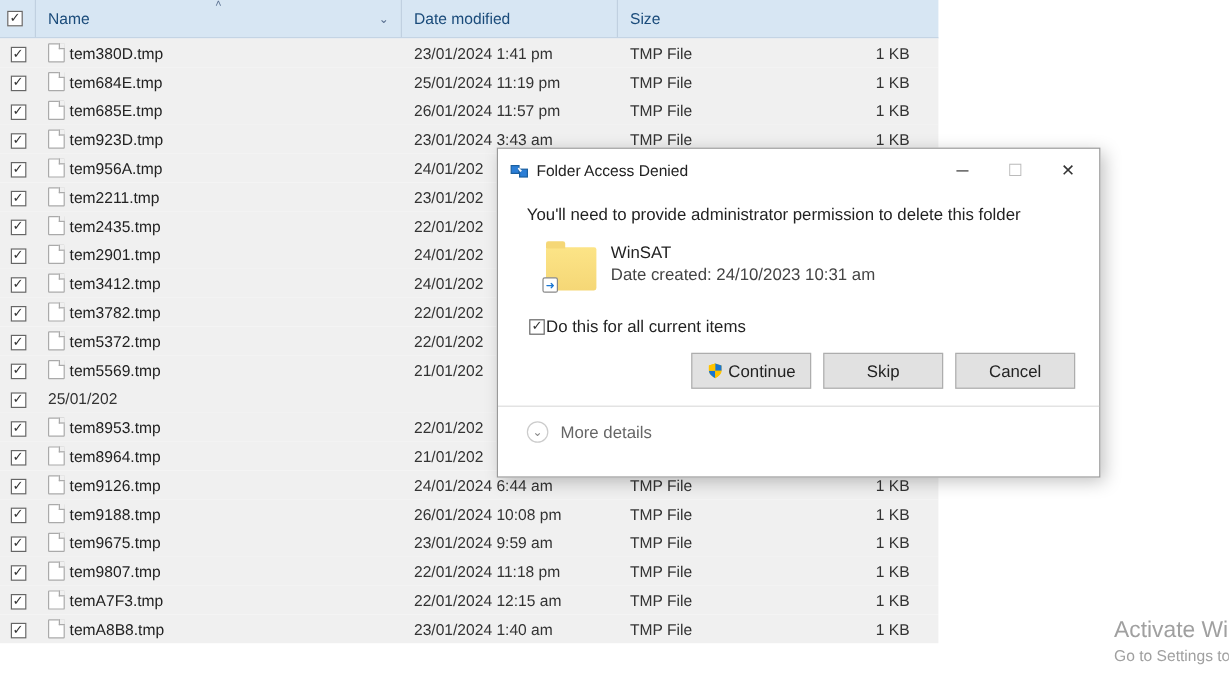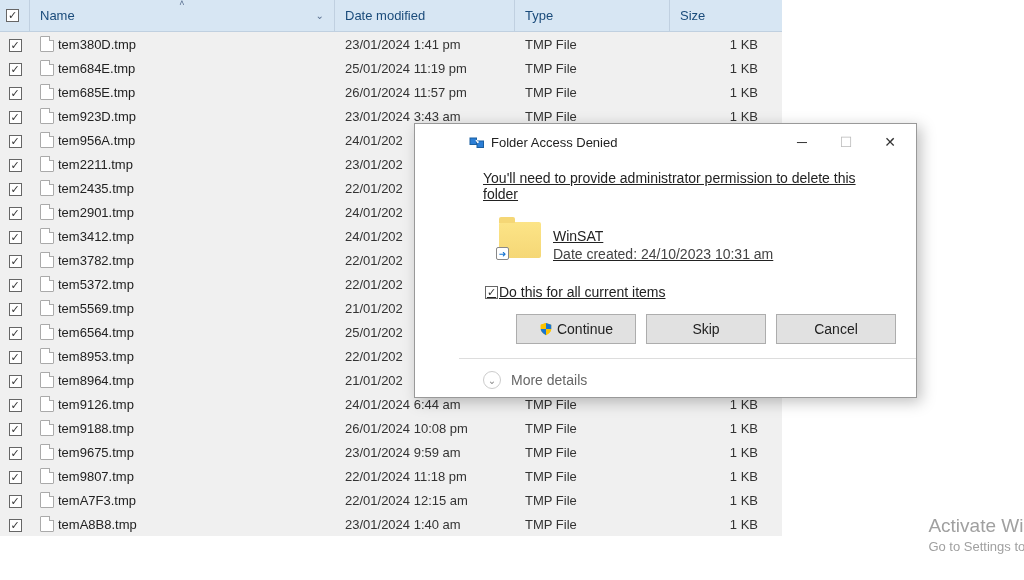--- a/index.html
+++ b/index.html
@@ -26,42 +26,42 @@
     .cell.type-col { width: 155px; color: #333; }
     .cell.size-col { width: 98px; text-align: right; color: #333; }
     
     .checkbox { width: 13px; height: 13px; border: 1px solid #666; background: #fff; display: inline-flex; align-items: center; justify-content: center; font-size: 11px; color: #333; }
     .checkbox.checked::after { content: '✓'; line-height: 1; }
     
     .file-icon { width: 14px; height: 16px; border: 1px solid #aaa; background: #fff; border-radius: 1px; display: inline-block; position: relative; }
     .file-icon::after { content: ''; position: absolute; top: -1px; right: -1px; width: 4px; height: 4px; background: #f0f0f0; border-left: 1px solid #aaa; border-bottom: 1px solid #aaa; }
     
     
-    .dialog { position: absolute; left: 414px; top: 123px; width: 503px; height: 275px; background: #fff; border: 1px solid #999; box-shadow: 4px 4px 14px rgba(0,0,0,0.25); padding-left: 44px; }
+    .dialog { position: absolute; left: 414px; top: 123px; width: 503px; height: 275px; background: #fff; border: 1px solid #999; box-shadow: 4px 4px 14px rgba(0,0,0,0.25); }
     .dialog-titlebar { height: 36px; display: flex; align-items: center; padding: 0 4px 0 10px; font-size: 13px; color: #222; }
     .dialog-titlebar .title-icon { width: 16px; height: 16px; margin-right: 6px; display: inline-flex; align-items: center; justify-content: center;}
     .dialog-titlebar .title-text { flex: 1; }
     .dialog-controls { display: flex; }
     .dialog-btn { width: 44px; height: 30px; display: flex; align-items: center; justify-content: center; color: #333; font-size: 14px; }
     
-    .dialog-body { padding: 10px 24px 0 24px; font-size: 14px; color: #222; text-decoration: underline; }
+    .dialog-body { padding: 10px 24px 0 24px; font-size: 14px; color: #222; }
     .dialog-message { margin-bottom: 16px; }
     
     .folder-info { display: flex; gap: 12px; margin-left: 16px; margin-bottom: 22px; }
     .folder-icon { width: 42px; height: 36px; background: linear-gradient(#fce487, #f5d776); border-radius: 2px; position: relative; margin-top: 4px; }
     .folder-icon::before { content: ''; position: absolute; top: -5px; left: 0; width: 16px; height: 6px; background: #f5d776; border-radius: 2px 2px 0 0; }
     .folder-icon .arrow-badge { position: absolute; bottom: -2px; left: -3px; width: 13px; height: 13px; background: #fff; border: 1px solid #888; border-radius: 2px; display: flex; align-items: center; justify-content: center; font-size: 9px; color: #1976d2; }
     .folder-text { font-size: 14px; }
-    .folder-name { margin-bottom: 2px; margin-top: 10px; }
+    .folder-name { margin-bottom: 2px; }
     .folder-date { color: #444; }
     
     .do-all-row { display: flex; align-items: center; gap: 1px; margin-bottom: 14px; font-size: 14px; margin-left: 2px;}
     
     .dialog-buttons { display: flex; justify-content: flex-end; gap: 10px; padding: 0 20px 14px 20px; }
-    .action-btn { width: 120px; height: 30px; background: #e1e1e1; border: 1px solid #adadad; font-size: 14px; color: #222; display: flex; align-items: center; justify-content: center; gap: 4px; cursor: pointer; text-align: right; }
+    .action-btn { width: 100px; height: 30px; background: #e1e1e1; border: 1px solid #adadad; font-size: 14px; color: #222; display: flex; align-items: center; justify-content: center; gap: 4px; cursor: pointer; text-align: right; }
     .shield-icon { width: 14px; height: 14px; display: inline-block; }
     
     .dialog-footer { border-top: 1px solid #ddd; padding: 12px 24px; display: flex; align-items: center; gap: 10px; color: #666; font-size: 14px; }
     .chevron { width: 18px; height: 18px; border: 1px solid #ccc; border-radius: 50%; display: flex; align-items: center; justify-content: center; font-size: 10px; color: #888; }
     
     .watermark { position: absolute; right: -10px; bottom: 26px; text-align: left; color: #a0a0a0; font-size: 19px; pointer-events: none; }
     .watermark .sub { font-size: 13px; margin-top: 2px;}
     
     .rows-container { }
   </style>
@@ -74,23 +74,20 @@
       <span class="checkbox checked"></span>
     </div>
     <div class="header-cell name-col">
       <span>Name</span>
       <span class="sort-arrow">˄</span>
       <span class="dropdown-arrow">⌄</span>
     </div>
     <div class="header-cell date-col">
       <span>Date modified</span>
     </div>
-    <div class="header-cell type-col">
-      <span>Type</span>
-    </div>
     <div class="header-cell size-col">
       <span>Size</span>
     </div>
   </div>
   <div class="rows-container" id="rows">
       <div class="file-row">
     <div class="cell checkbox-col"><span class="checkbox checked"></span></div>
     <div class="cell name-col">
           <span class="file-icon"></span>
           <span>tem380D.tmp</span>
@@ -204,24 +201,20 @@
     <div class="cell name-col">
           <span class="file-icon"></span>
           <span>tem5569.tmp</span>
         </div>
     <div class="cell date-col">21/01/202</div>
     <div class="cell type-col"></div>
     <div class="cell size-col"></div>
   </div>
       <div class="file-row">
     <div class="cell checkbox-col"><span class="checkbox checked"></span></div>
-    <div class="cell name-col">
-          <span class="file-icon"></span>
-          <span>tem6564.tmp</span>
-        </div>
     <div class="cell date-col">25/01/202</div>
     <div class="cell type-col"></div>
     <div class="cell size-col"></div>
   </div>
       <div class="file-row">
     <div class="cell checkbox-col"><span class="checkbox checked"></span></div>
     <div class="cell name-col">
           <span class="file-icon"></span>
           <span>tem8953.tmp</span>
         </div>

